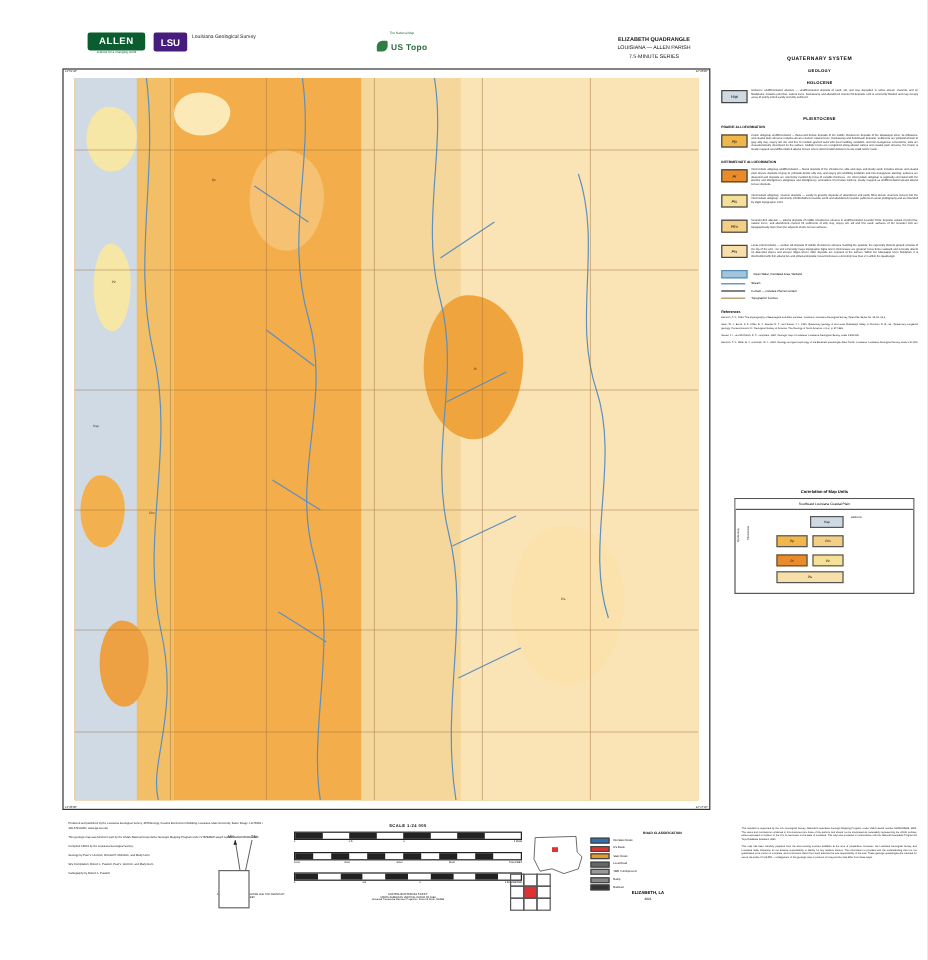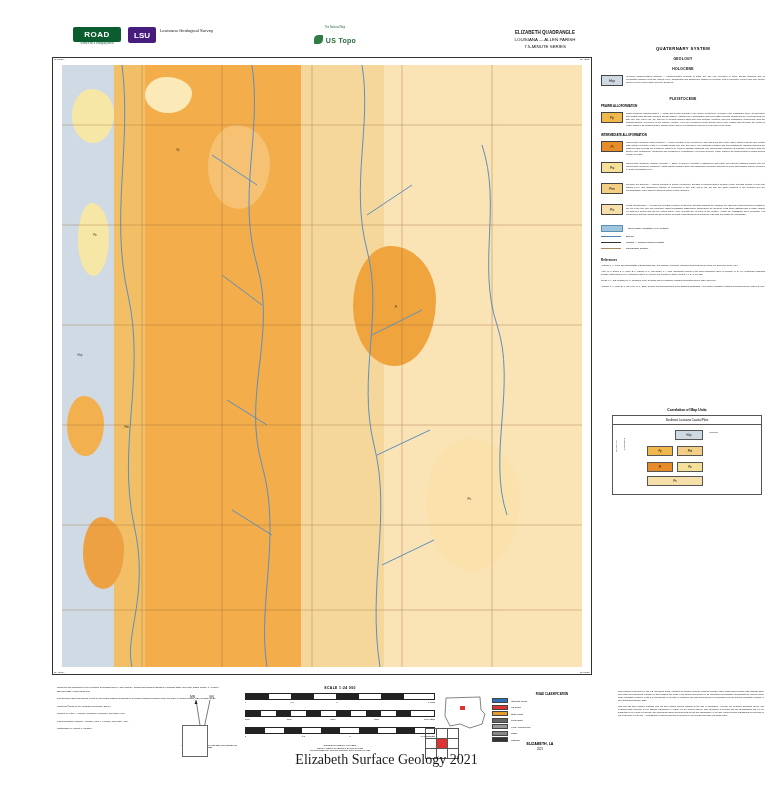--- a/index.html
+++ b/index.html
@@ -77,21 +77,21 @@
   .discl p{margin:0 0 3px 0;}
   .maintitle{position:absolute;left:0;top:752px;width:773px;text-align:center;font-size:14px;color:#1a1a1a;font-family:"Liberation Serif",serif;}
   .smallbox{position:absolute;left:182px;top:725px;width:24px;height:30px;border:.4px solid #666;background:#fff;}
 </style>
 </head>
 <body>
 
 <div class="sheet">
 
   <div class="hdr">
-    <div class="usgs-logo">ROAD</div>
+    <div class="usgs-logo">ALLEN</div>
     <div class="usgs-sub">science for a changing world</div>
     <div class="lsu-box">LSU</div>
     <div class="lsu-txt">Louisiana Geological Survey</div>
     <div class="ustopo">
       <span class="small">The National Map</span>
       <span class="leaf"></span><span class="big">US Topo</span>
     </div>
     <div class="quadname">
       <div class="t1">ELIZABETH QUADRANGLE</div>
       <div>LOUISIANA — ALLEN PARISH</div>
@@ -348,14 +348,13 @@
   <div class="quadfoot">
     <span>ELIZABETH, LA</span>
     <span class="yr">2021</span>
   </div>
 
   <div class="discl">
     <p>This research is supported by the U.S. Geological Survey, National Cooperative Geologic Mapping Program, under USGS award number G20AC00388, 2020. The views and conclusions contained in this document are those of the authors and should not be interpreted as necessarily representing the official policies, either expressed or implied, of the U.S. Government or the state of Louisiana. This map was produced in conformance with the National Geospatial Program All Topo Database Standard, 2021.</p>
     <p>This map has been carefully prepared from the best existing sources available at the time of preparation. However, the Louisiana Geological Survey and Louisiana State University do not assume responsibility or liability for any reliance thereon. This information is provided with the understanding that it is not guaranteed to be correct or complete, and conclusions drawn from such data are the sole responsibility of the user. These geologic quadrangles are intended for use at the scale of 1:24,000 — enlargement of this geologic map or portions of it beyond the map differ from these maps.</p>
   </div>
 
-  <div class="maintitle">Elizabeth Surface Geology 2021</div>
 </div>
 
 </body></html>

